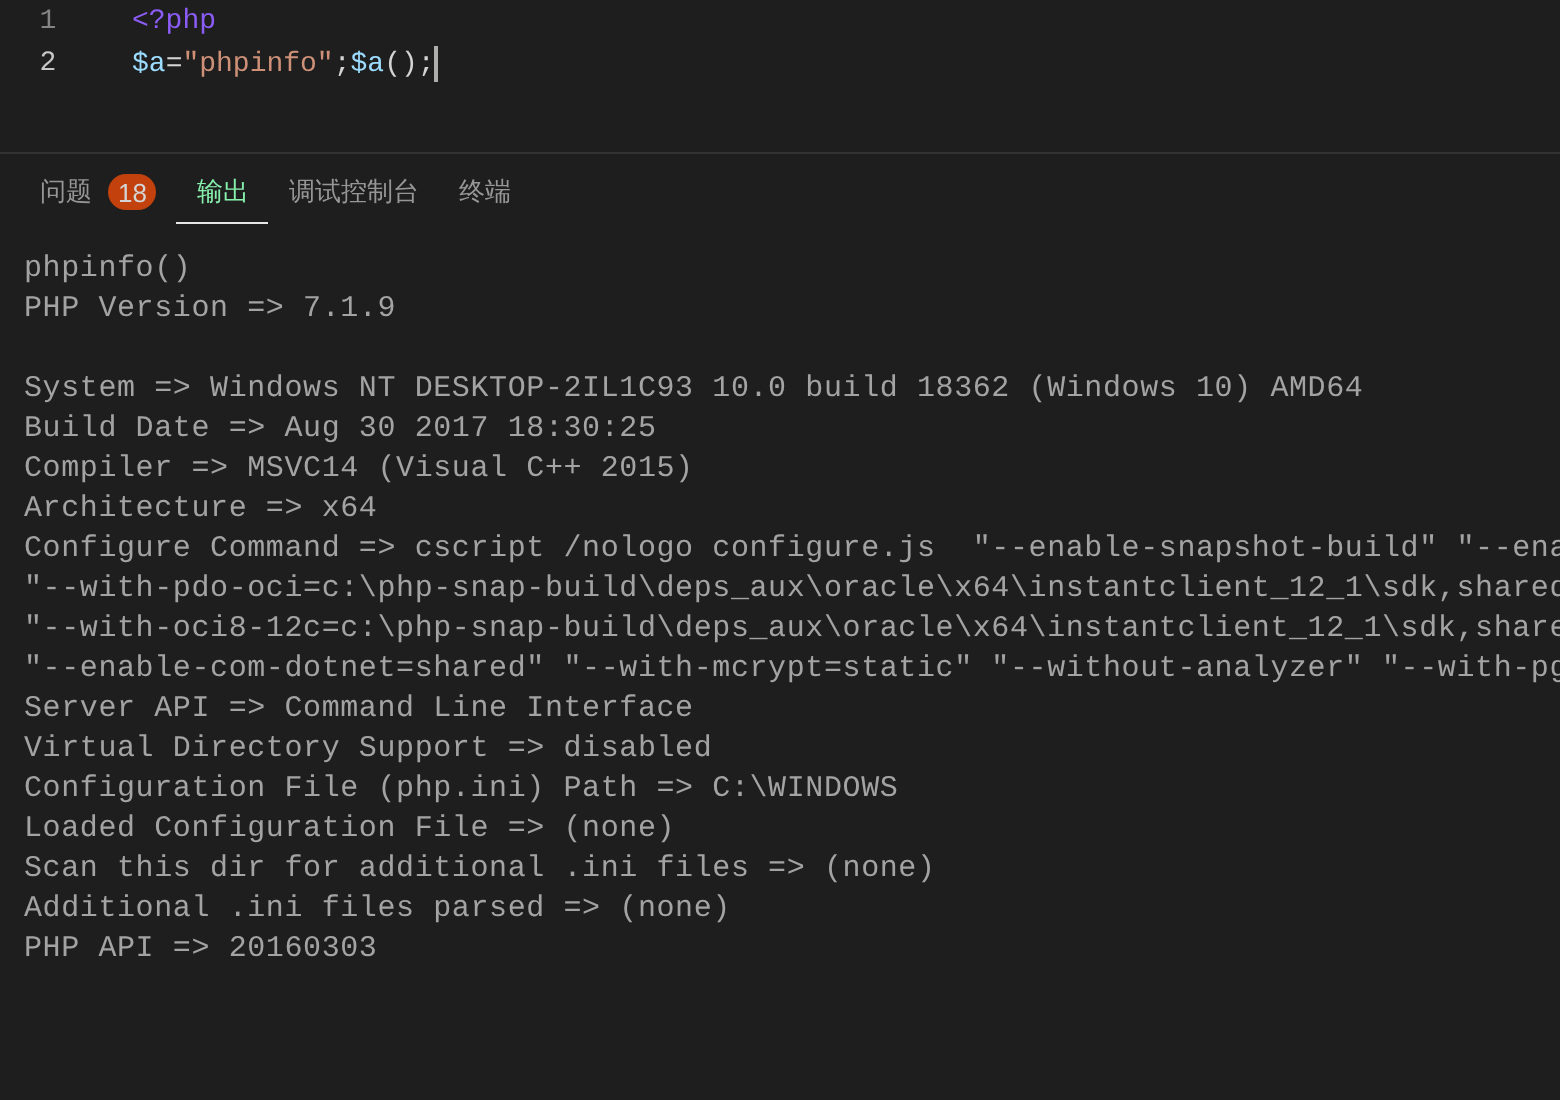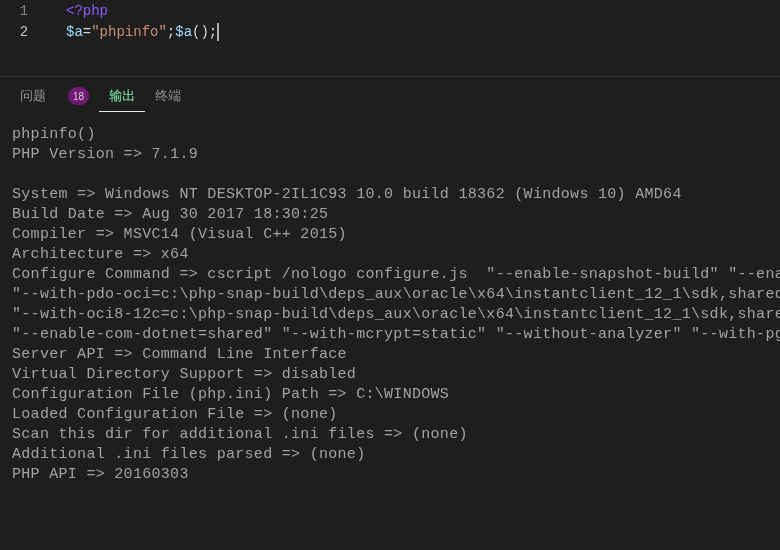--- a/index.html
+++ b/index.html
@@ -70,37 +70,37 @@
     font-size: 13px;
     color: #969696;
     height: 34px;
   }
 
   .tab {
     padding: 4px 10px 6px 10px;
     cursor: pointer;
     display: flex;
     align-items: center;
-    gap: 22px;
+    gap: 8px;
   }
   .tab.active {
     color: #86efac;
     border-bottom: 1px solid #e7e7e7;
   }
   .badge {
     display: inline-flex;
     align-items: center;
     justify-content: center;
     min-width: 18px;
     height: 18px;
     padding: 0 5px;
     border-radius: 10px;
-    background: #701a75;
+    background: #c2410c;
     color: #d4d4d4;
-    font-size: 10px;
+    font-size: 13px;
   }
 
   .output {
     flex: 1;
     padding: 14px 12px;
     white-space: pre;
     font-family: Consolas, 'Courier New', monospace;
     font-size: 15px;
     color: #a3a3a3;
     line-height: 20px;
@@ -125,20 +125,23 @@
 <div class="panel">
   <div class="tab-bar" id="tabbar">
       <div class="tab">
         <span>问题</span>
         <span class="badge">18</span>
       </div>
       <div class="tab active">
         <span>输出</span>
       </div>
       <div class="tab">
+        <span>调试控制台</span>
+      </div>
+      <div class="tab">
         <span>终端</span>
       </div>
     </div>
   <div class="output" id="output">phpinfo()
 PHP Version =&gt; 7.1.9
 
 System =&gt; Windows NT DESKTOP-2IL1C93 10.0 build 18362 (Windows 10) AMD64
 Build Date =&gt; Aug 30 2017 18:30:25
 Compiler =&gt; MSVC14 (Visual C++ 2015)
 Architecture =&gt; x64

